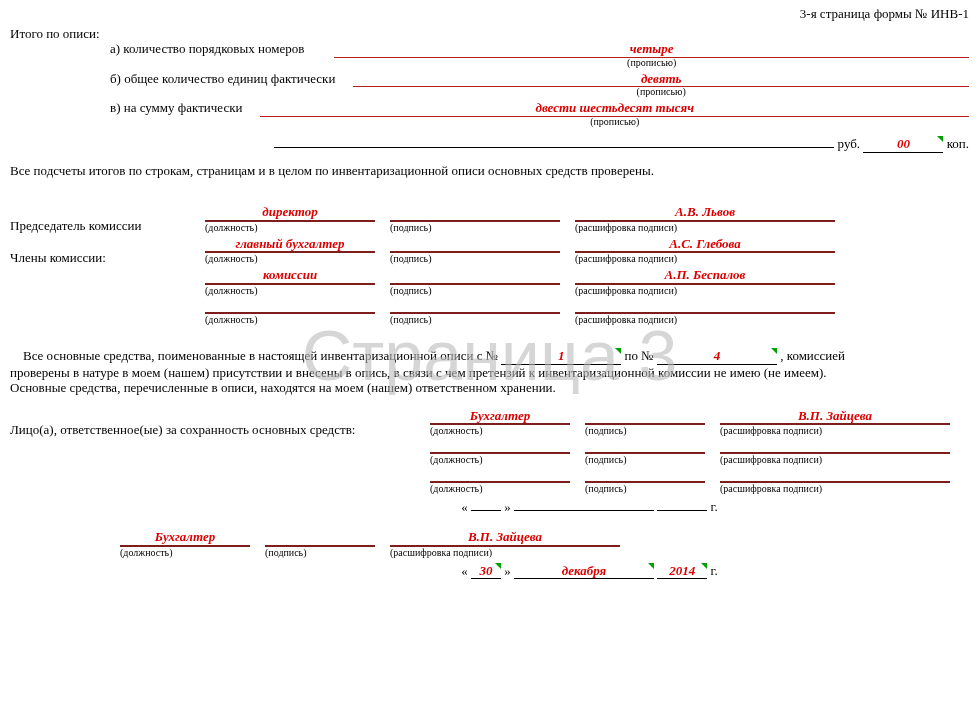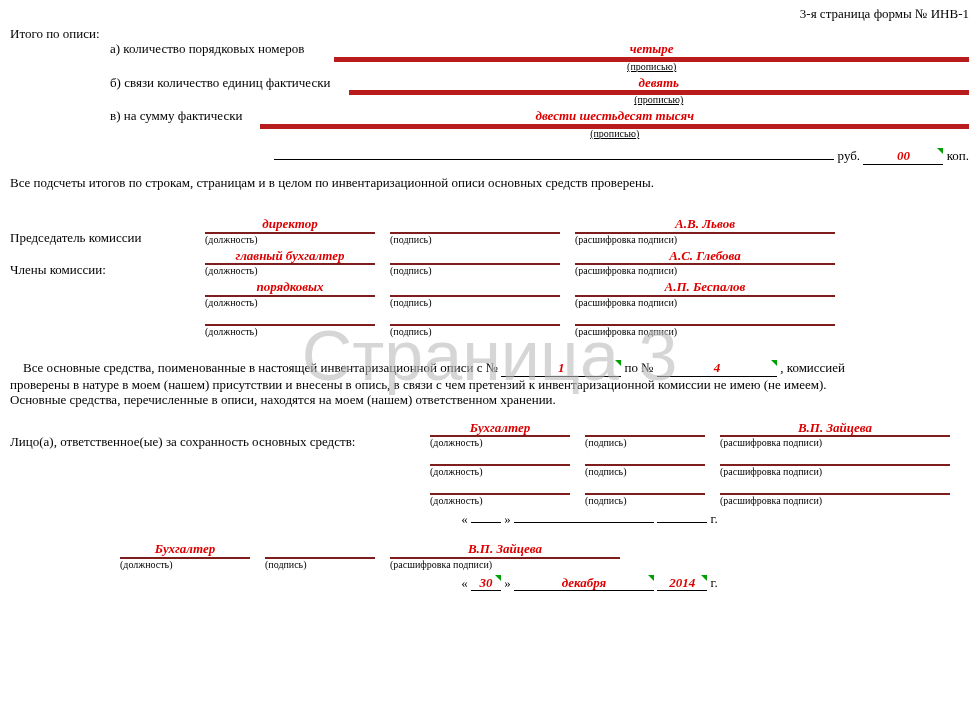--- a/index.html
+++ b/index.html
@@ -20,32 +20,31 @@
     position: absolute;
     top: 0; right: 0;
     width: 0; height: 0;
     border-left: 6px solid transparent;
     border-top: 6px solid #00a000;
   }
   .tick { position: relative; }
   .row { display: flex; margin-bottom: 2px; }
   .label { white-space: nowrap; }
   .field {
-    border-bottom: 5px solid #b91c1c;
+    border-bottom: 1px solid #b91c1c;
     display: inline-block;
     text-align: center;
     vertical-align: bottom;
     min-height: 15px;
   }
   .caption {
     text-align: center;
     font-size: 10px;
     color: #000;
     margin-top: -1px;
-    text-decoration: underline;
   }
   .indent1 { padding-left: 100px; }
   .stack { display: inline-block; vertical-align: top; }
   .gap { display: inline-block; }
   .amount-row { text-align: right; margin-top: 8px; margin-bottom: 10px; }
   .sig-row { display: flex; align-items: flex-end; margin-bottom: 2px; }
   .sig-col { display: flex; flex-direction: column; }
   .sig-field { border-bottom: 2px solid #7f1d1d; text-align: center; min-height: 15px; }
   .sig-cap { font-size: 10px; }
   .watermark {
@@ -76,21 +75,21 @@
 <div class="row indent1">
   <span class="label">а) количество порядковых номеров</span>
   <span class="gap" style="width:30px"></span>
   <span class="stack" style="flex:1">
     <span class="field red" style="display:block">четыре</span>
     <div class="caption">(прописью)</div>
   </span>
 </div>
 
 <div class="row indent1">
-  <span class="label">б) связи количество единиц фактически</span>
+  <span class="label">б) общее количество единиц фактически</span>
   <span class="gap" style="width:18px"></span>
   <span class="stack" style="flex:1">
     <span class="field red" style="display:block">девять</span>
     <div class="caption">(прописью)</div>
   </span>
 </div>
 
 <div class="row indent1">
   <span class="label">в) на сумму фактически</span>
   <span class="gap" style="width:18px"></span>
@@ -142,21 +141,21 @@
   </div>
   <div style="width:15px"></div>
   <div class="sig-col" style="width:260px">
     <div class="sig-field red">А.С. Глебова</div>
     <div class="sig-cap">(расшифровка подписи)</div>
   </div>
 </div>
 <div class="sig-row">
   <div style="width:195px"></div>
   <div class="sig-col" style="width:170px">
-    <div class="sig-field red">порядковых</div>
+    <div class="sig-field red">комиссии</div>
     <div class="sig-cap">(должность)</div>
   </div>
   <div style="width:15px"></div>
   <div class="sig-col" style="width:170px">
     <div class="sig-field"></div>
     <div class="sig-cap">(подпись)</div>
   </div>
   <div style="width:15px"></div>
   <div class="sig-col" style="width:260px">
     <div class="sig-field red">А.П. Беспалов</div>

